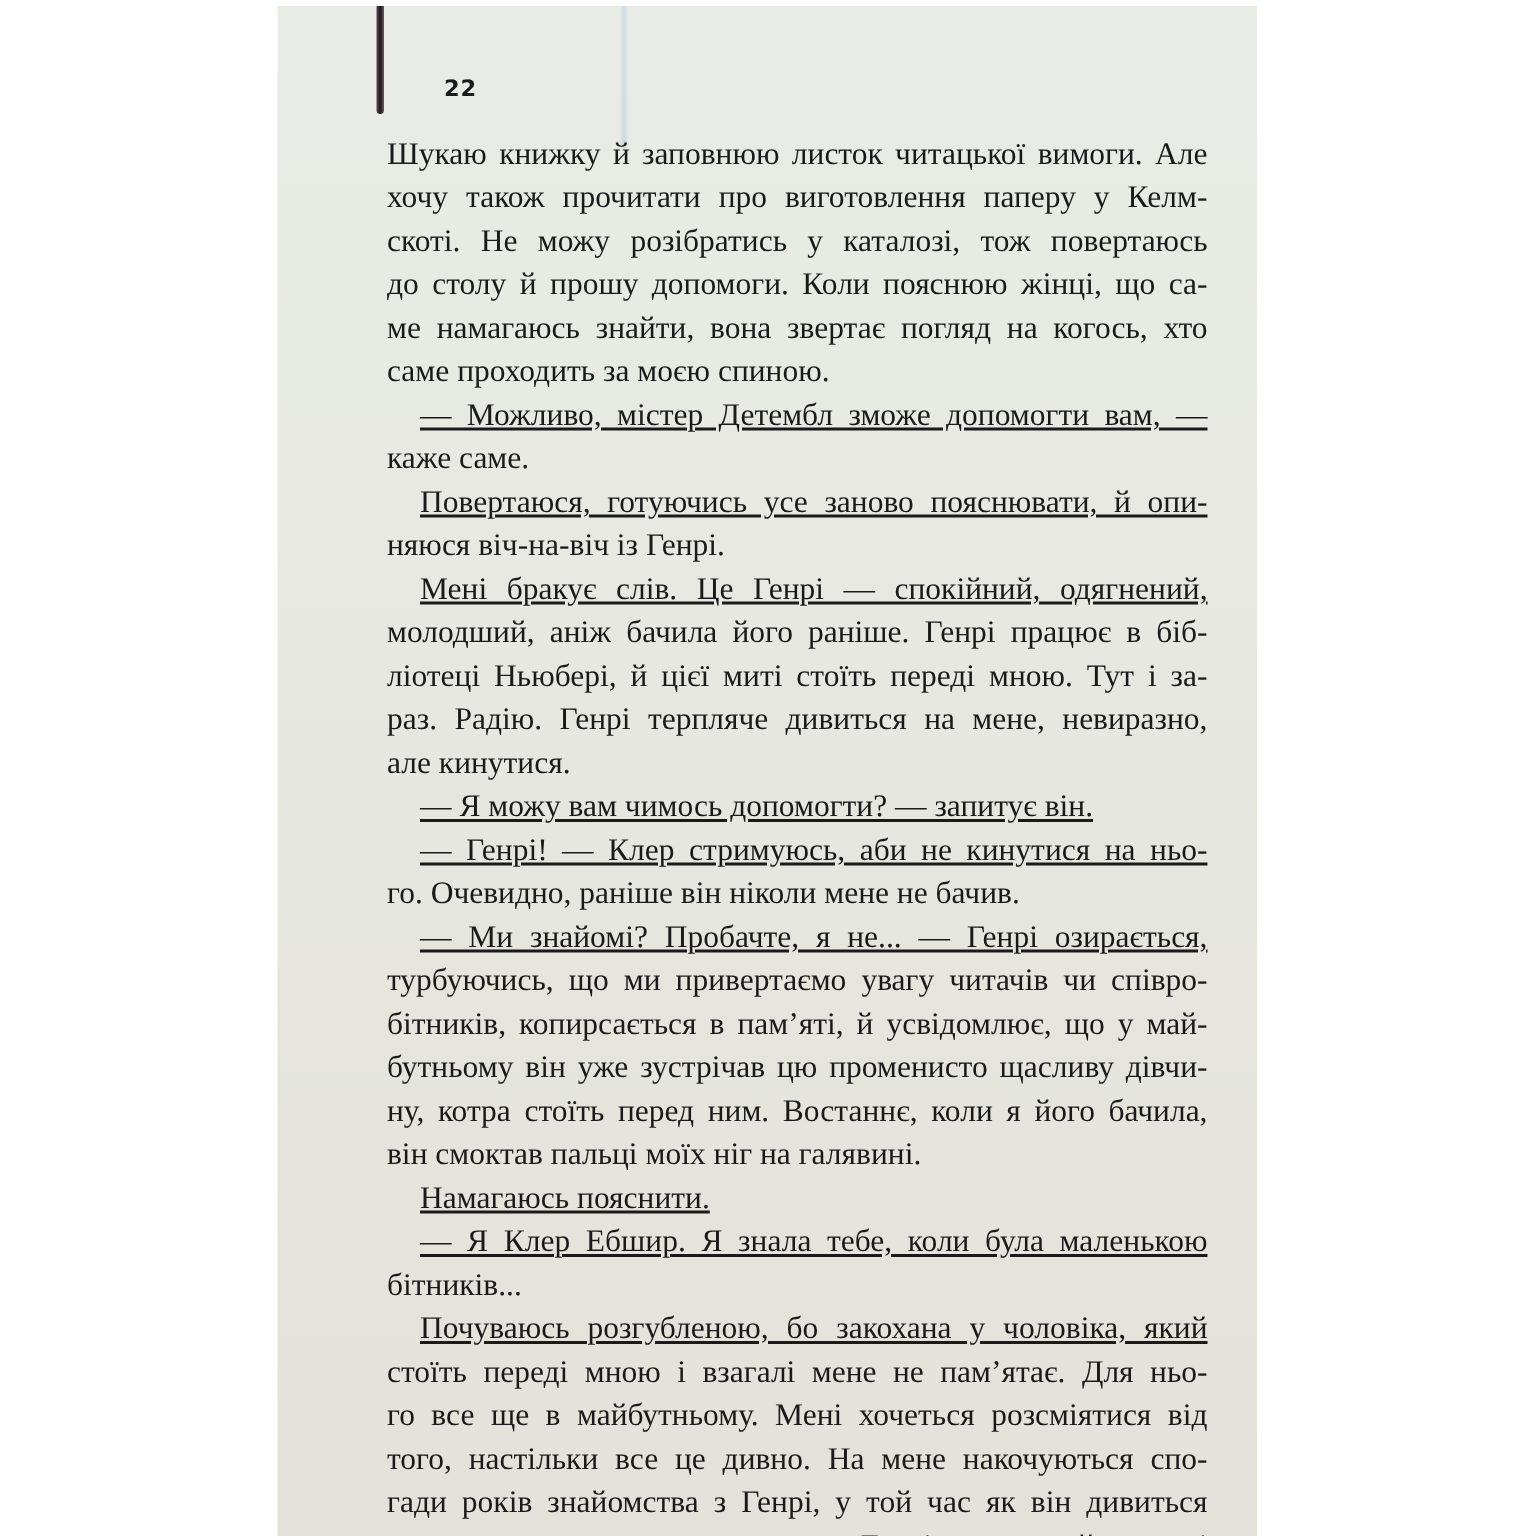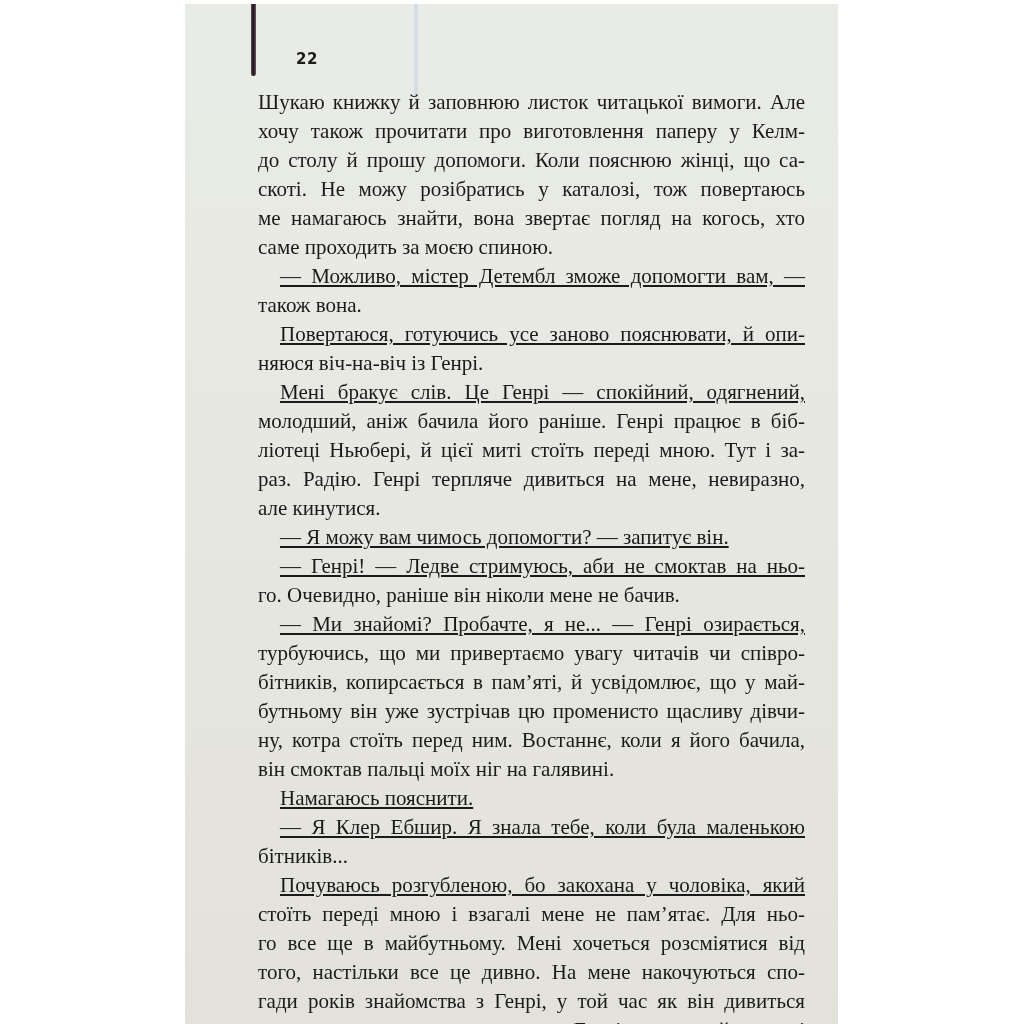--- a/index.html
+++ b/index.html
@@ -74,35 +74,35 @@
 </head>
 <body>
 
 <div class="page">
   <div class="bleed-line"></div>
   <div class="ribbon"></div>
   <div class="page-number">22</div>
   <div class="text-block" id="text-block">
       <span class="line">Шукаю книжку й заповнюю листок читацької вимоги. Але</span>
       <span class="line">хочу також прочитати про виготовлення паперу у Келм-</span>
+      <span class="line">скоті. Не можу розібратись у каталозі, тож повертаюсь</span>
       <span class="line">до столу й прошу допомоги. Коли пояснюю жінці, що са-</span>
-      <span class="line">скоті. Не можу розібратись у каталозі, тож повертаюсь</span>
       <span class="line">ме намагаюсь знайти, вона звертає погляд на когось, хто</span>
       <span class="line last">саме проходить за моєю спиною.</span>
       <span class="line indent">— Можливо, містер Детембл зможе допомогти вам, —</span>
-      <span class="line last">також вона.</span>
+      <span class="line last">каже саме.</span>
       <span class="line indent">Повертаюся, готуючись усе заново пояснювати, й опи-</span>
       <span class="line last">няюся віч-на-віч із Генрі.</span>
       <span class="line indent">Мені бракує слів. Це Генрі — спокійний, одягнений,</span>
       <span class="line">молодший, аніж бачила його раніше. Генрі працює в біб-</span>
       <span class="line">ліотеці Ньюбері, й цієї миті стоїть переді мною. Тут і за-</span>
       <span class="line">раз. Радію. Генрі терпляче дивиться на мене, невиразно,</span>
       <span class="line last">але кинутися.</span>
       <span class="line indent last">— Я можу вам чимось допомогти? — запитує він.</span>
-      <span class="line indent">— Генрі! — Ледве стримуюсь, аби не смоктав на ньо-</span>
+      <span class="line indent">— Генрі! — Клер стримуюсь, аби не кинутися на ньо-</span>
       <span class="line last">го. Очевидно, раніше він ніколи мене не бачив.</span>
       <span class="line indent">— Ми знайомі? Пробачте, я не... — Генрі озирається,</span>
       <span class="line">турбуючись, що ми привертаємо увагу читачів чи співро-</span>
       <span class="line">бітників, копирсається в пам’яті, й усвідомлює, що у май-</span>
       <span class="line">бутньому він уже зустрічав цю променисто щасливу дівчи-</span>
       <span class="line">ну, котра стоїть перед ним. Востаннє, коли я його бачила,</span>
       <span class="line last">він смоктав пальці моїх ніг на галявині.</span>
       <span class="line indent last">Намагаюсь пояснити.</span>
       <span class="line indent">— Я Клер Ебшир. Я знала тебе, коли була маленькою</span>
       <span class="line last">бітників...</span>

